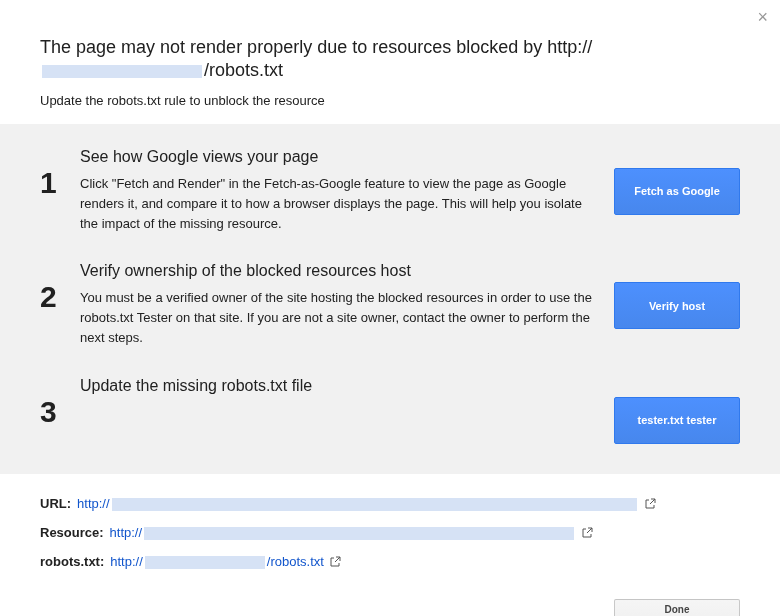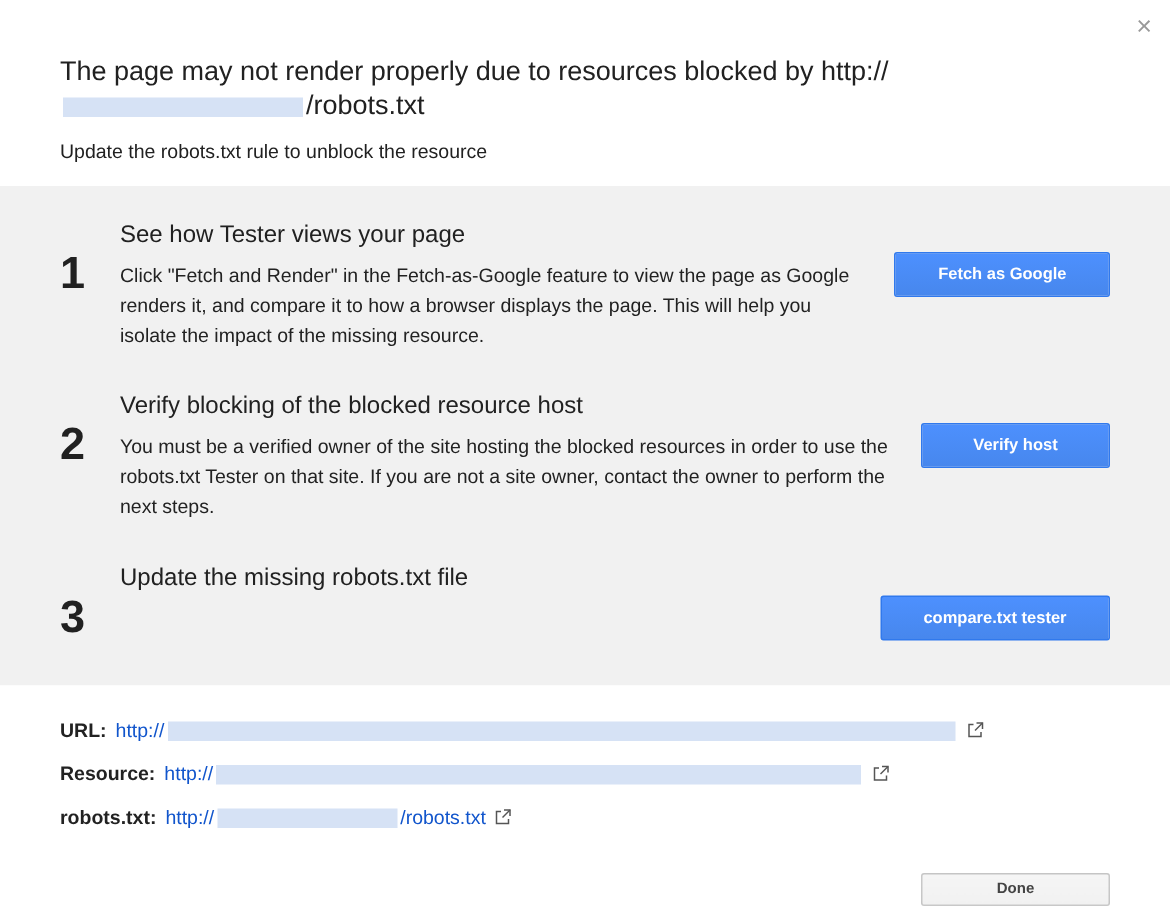--- a/index.html
+++ b/index.html
@@ -81,23 +81,23 @@
     flex-shrink: 0;
     padding-top: 20px;
   }
   .btn-primary {
     background: #4d90fe;
     background: linear-gradient(#4d90fe,#4787ed);
     border: 1px solid #3079ed;
     color: #fff;
     font-weight: bold;
     font-size: 11px;
-    height: 30px;
+    height: 47px;
     min-width: 126px;
-    padding: 0 28px;
+    padding: 0 10px;
     border-radius: 2px;
     cursor: pointer;
     text-align: center;
   }
   .details {
     background: #fff;
     padding: 22px 40px 10px 40px;
   }
   .detail-row {
     margin-bottom: 14px;
@@ -161,46 +161,46 @@
       <span>The page may not render properly due to resources blocked by http://</span><span class="redact" style="width:160px"></span><span>/robots.txt</span>
     </h1>
     <p class="subtitle">Update the robots.txt rule to unblock the resource</p>
   </div>
 
   <div class="steps">
 
     <div class="step">
       <div class="step-num">1</div>
       <div class="step-body">
-        <h2 class="step-title">See how Tester views your page</h2>
+        <h2 class="step-title">See how Google views your page</h2>
         <div class="step-desc">Click "Fetch and Render" in the Fetch-as-Google feature to view the page as Google renders it, and compare it to how a browser displays the page. This will help you isolate the impact of the missing resource.</div>
       </div>
       <div class="step-action">
         <button class="btn-primary">Fetch as Google</button>
       </div>
     </div>
 
     <div class="step">
       <div class="step-num">2</div>
       <div class="step-body">
-        <h2 class="step-title">Verify blocking of the blocked resource host</h2>
+        <h2 class="step-title">Verify ownership of the blocked resources host</h2>
         <div class="step-desc">You must be a verified owner of the site hosting the blocked resources in order to use the robots.txt Tester on that site. If you are not a site owner, contact the owner to perform the next steps.</div>
       </div>
       <div class="step-action">
         <button class="btn-primary">Verify host</button>
       </div>
     </div>
 
     <div class="step">
       <div class="step-num">3</div>
       <div class="step-body">
         <h2 class="step-title">Update the missing robots.txt file</h2>
       </div>
       <div class="step-action">
-        <button class="btn-primary">compare.txt tester</button>
+        <button class="btn-primary">tester.txt tester</button>
       </div>
     </div>
 
   </div>
 
   <div class="details">
 
     <div class="detail-row">
       <span class="detail-label">URL:</span>
       <a class="detail-link" href="#">

